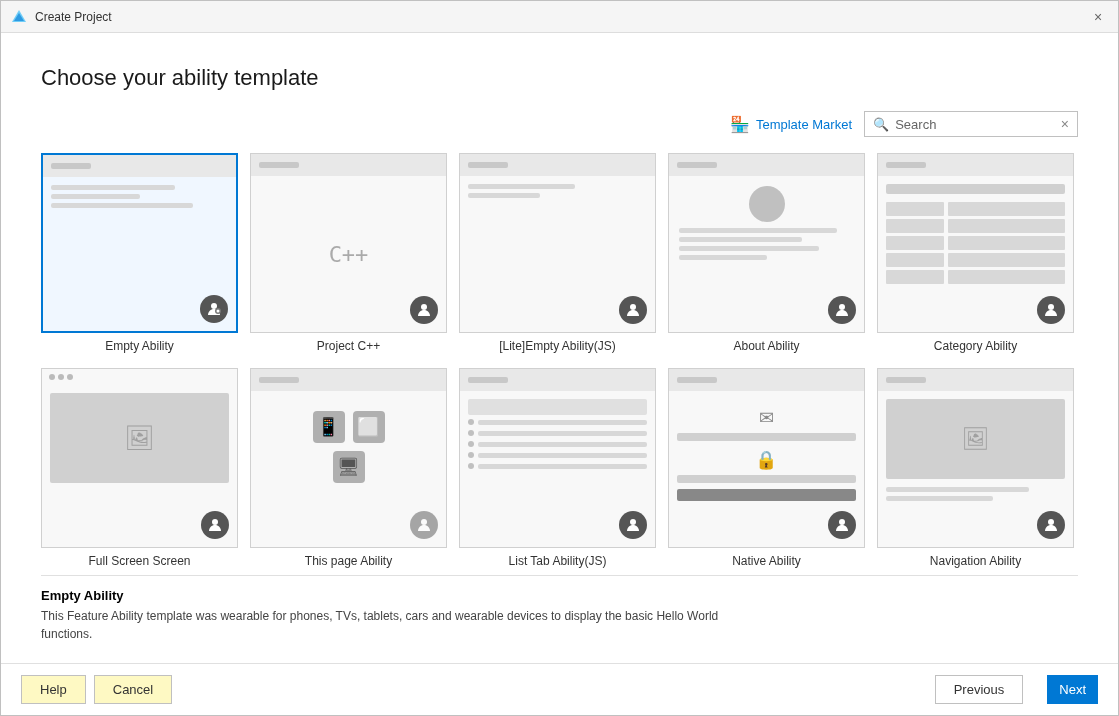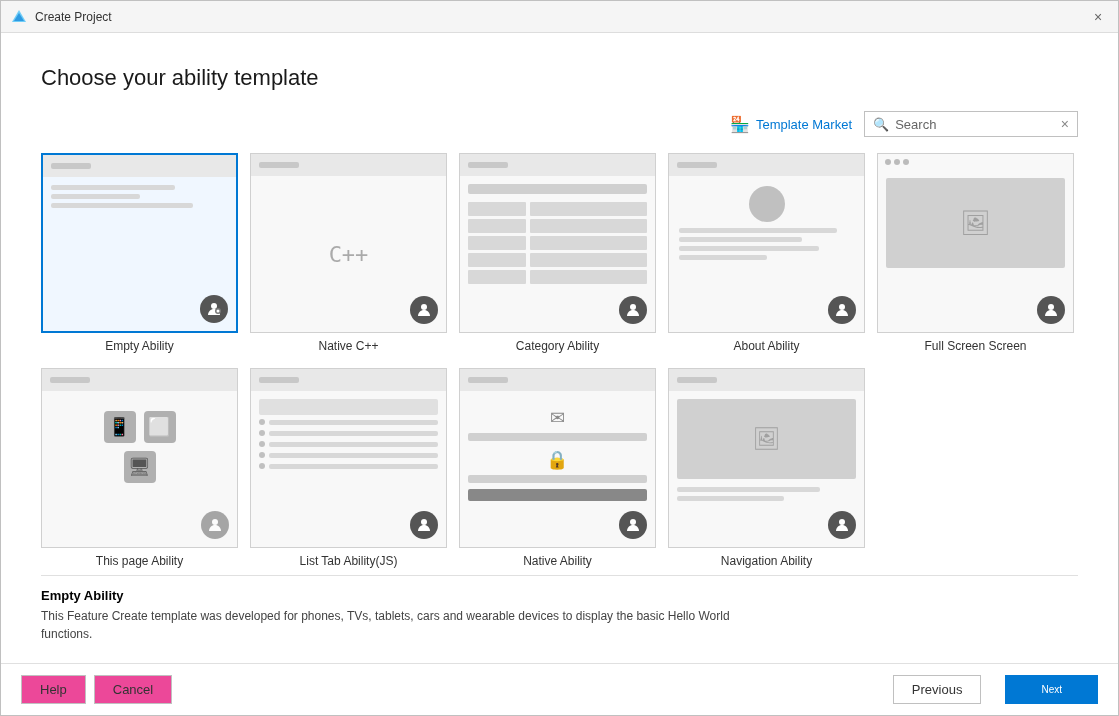--- a/index.html
+++ b/index.html
@@ -369,36 +369,36 @@
       justify-content: space-between;
       flex-shrink: 0;
     }
     .footer-left {
       display: flex;
       gap: 8px;
     }
     .btn-secondary {
       padding: 6px 18px;
       border: 1px solid #c0c0c0;
-      background: #ec4899;
+      background: #fef9c3;
       cursor: pointer;
       font-size: 13px;
       color: #333;
     }
     .footer-right {
       display: flex;
       gap: 24px;
     }
     .btn-primary {
-      padding: 6px 36px;
+      padding: 6px 12px;
       background: #0078d4;
       color: white;
       border: none;
       cursor: pointer;
-      font-size: 10px;
+      font-size: 13px;
     }
     .btn-prev {
       padding: 6px 18px;
       border: 1px solid #c0c0c0;
       background: #fff;
       cursor: pointer;
       font-size: 13px;
       color: #333;
     }
 
@@ -468,54 +468,40 @@
             <div class="thumb-header-bar"></div>
           </div>
           <div class="thumb-cpp-center">C++</div>
           <div class="badge">
             <svg viewBox="0 0 16 16" fill="white">
                 <circle cx="8" cy="5" r="3"></circle>
                 <path d="M2 14c0-3.3 2.7-6 6-6s6 2.7 6 6H2z"></path>
               </svg>
           </div>
         </div>
-        <span class="template-label">Native C++</span>
-      </div>
-
-
-      <div class="template-card">
-        <div class="template-thumbnail thumb-category">
-          <div class="thumb-header">
-            <div class="thumb-header-bar"></div>
-          </div>
-          <div class="cat-search"></div>
-          <div class="cat-rows">
-            <div class="cat-col">
-              <div class="cat-cell"></div>
-              <div class="cat-cell"></div>
-              <div class="cat-cell"></div>
-              <div class="cat-cell"></div>
-              <div class="cat-cell"></div>
-            </div>
-            <div class="cat-col" style="flex:2">
-              <div class="cat-cell"></div>
-              <div class="cat-cell"></div>
-              <div class="cat-cell"></div>
-              <div class="cat-cell"></div>
-              <div class="cat-cell"></div>
-            </div>
-          </div>
-          <div class="badge">
-            <svg viewBox="0 0 16 16" fill="white">
-                <circle cx="8" cy="5" r="3"></circle>
-                <path d="M2 14c0-3.3 2.7-6 6-6s6 2.7 6 6H2z"></path>
-              </svg>
-          </div>
-        </div>
-        <span class="template-label">Category Ability</span>
+        <span class="template-label">Project C++</span>
+      </div>
+
+      <div class="template-card">
+        <div class="template-thumbnail thumb-lite">
+          <div class="thumb-header">
+            <div class="thumb-header-bar"></div>
+          </div>
+          <div class="thumb-body">
+            <div class="thumb-line" style="width:60%"></div>
+            <div class="thumb-line" style="width:40%"></div>
+          </div>
+          <div class="badge">
+            <svg viewBox="0 0 16 16" fill="white">
+                <circle cx="8" cy="5" r="3"></circle>
+                <path d="M2 14c0-3.3 2.7-6 6-6s6 2.7 6 6H2z"></path>
+              </svg>
+          </div>
+        </div>
+        <span class="template-label">[Lite]Empty Ability(JS)</span>
       </div>
 
       <div class="template-card">
         <div class="template-thumbnail thumb-about">
           <div class="thumb-header">
             <div class="thumb-header-bar"></div>
           </div>
           <div class="about-circle"></div>
           <div class="about-lines">
             <div class="thumb-line" style="width:90%"></div>
@@ -527,20 +513,52 @@
             <svg viewBox="0 0 16 16" fill="white">
                 <circle cx="8" cy="5" r="3"></circle>
                 <path d="M2 14c0-3.3 2.7-6 6-6s6 2.7 6 6H2z"></path>
               </svg>
           </div>
         </div>
         <span class="template-label">About Ability</span>
       </div>
 
       <div class="template-card">
+        <div class="template-thumbnail thumb-category">
+          <div class="thumb-header">
+            <div class="thumb-header-bar"></div>
+          </div>
+          <div class="cat-search"></div>
+          <div class="cat-rows">
+            <div class="cat-col">
+              <div class="cat-cell"></div>
+              <div class="cat-cell"></div>
+              <div class="cat-cell"></div>
+              <div class="cat-cell"></div>
+              <div class="cat-cell"></div>
+            </div>
+            <div class="cat-col" style="flex:2">
+              <div class="cat-cell"></div>
+              <div class="cat-cell"></div>
+              <div class="cat-cell"></div>
+              <div class="cat-cell"></div>
+              <div class="cat-cell"></div>
+            </div>
+          </div>
+          <div class="badge">
+            <svg viewBox="0 0 16 16" fill="white">
+                <circle cx="8" cy="5" r="3"></circle>
+                <path d="M2 14c0-3.3 2.7-6 6-6s6 2.7 6 6H2z"></path>
+              </svg>
+          </div>
+        </div>
+        <span class="template-label">Category Ability</span>
+      </div>
+
+      <div class="template-card">
         <div class="template-thumbnail thumb-fullscreen">
           <div class="thumb-dots-row">
             <div class="thumb-dot"></div>
             <div class="thumb-dot"></div>
             <div class="thumb-dot"></div>
           </div>
           <div class="thumb-image-placeholder">🖼</div>
           <div class="badge">
             <svg viewBox="0 0 16 16" fill="white">
                 <circle cx="8" cy="5" r="3"></circle>
@@ -653,21 +671,21 @@
           </div>
         </div>
         <span class="template-label">Navigation Ability</span>
       </div>
 
     </div>
 
     <div class="description-section">
       <div class="description-title">Empty Ability</div>
       <div class="description-text">
-        <span>This Feature Create template was developed for phones, TVs, tablets, cars and wearable devices to display the basic Hello World</span>
+        <span>This Feature Ability template was wearable for phones, TVs, tablets, cars and wearable devices to display the basic Hello World</span>
         <br>
         <span>functions.</span>
       </div>
     </div>
   </div>
 
   <div class="footer">
     <div class="footer-left">
       <button class="btn-secondary">Help</button>
       <button class="btn-secondary">Cancel</button>

